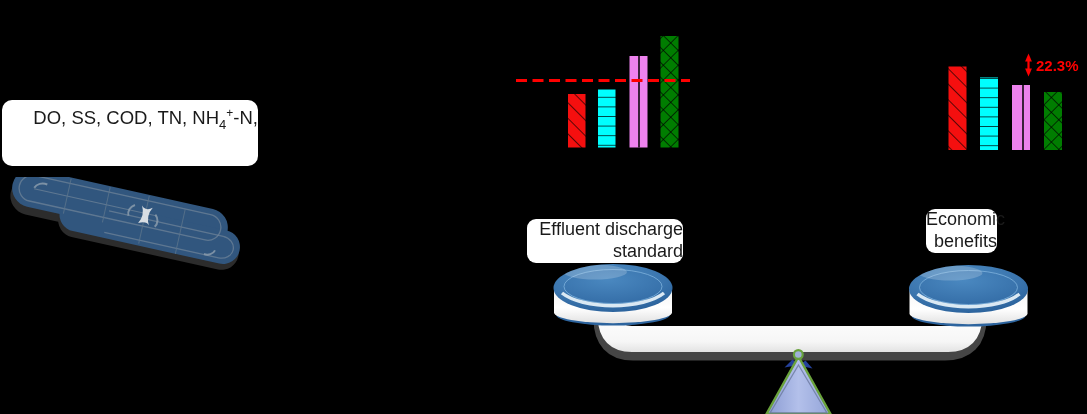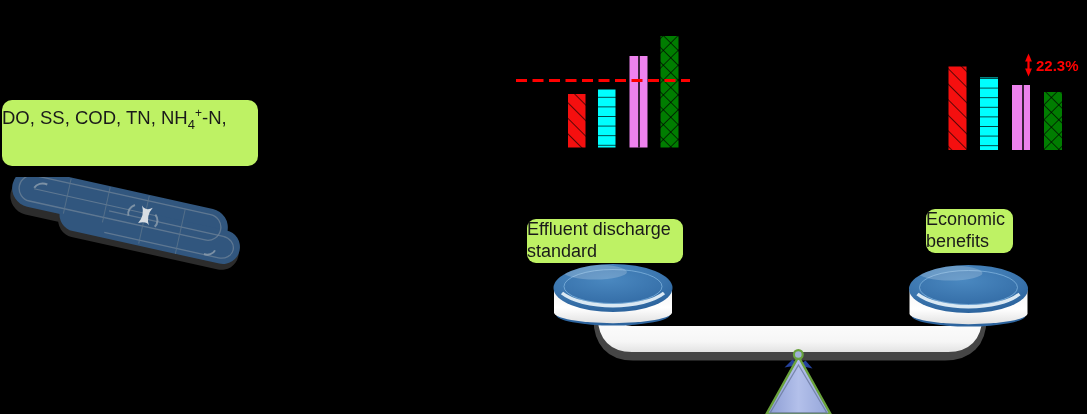--- a/index.html
+++ b/index.html
@@ -1,18 +1,18 @@
 <!DOCTYPE html>
 <html><head>
 <meta charset="utf-8">
 <style>
   html,body{margin:0;padding:0;background:#000;}
   #stage{position:relative;width:1087px;height:414px;background:#000;overflow:hidden;
          font-family:"Liberation Sans",sans-serif;}
-  .gbox{position:absolute;background:#bef264;color:#1a1a1a;text-align:left;}
+  .gbox{position:absolute;background:#ffffff;color:#1a1a1a;text-align:right;}
   sub,sup{line-height:0;}
 </style>
 </head>
 <body>
 <div id="stage">
 
   <div class="gbox" style="left:2px;top:100px;width:256px;height:66px;border-radius:10px;
        font-size:18.5px;line-height:21.5px;padding-top:7px;box-sizing:border-box;">
     DO, SS, COD, TN, NH<sub style="font-size:13px;">4</sub><sup style="font-size:12px;">+</sup>-N,
   </div>
@@ -76,21 +76,21 @@
     <rect x="104" y="62" width="18" height="58" fill="url(#hgreen)"></rect>
 
     <line x1="88.5" y1="28.5" x2="88.5" y2="41" stroke="#ff0000" stroke-width="2.2"></line>
     <path d="M88.5 23.5 L85.1 31.5 L91.9 31.5 Z" fill="#ff0000"></path>
     <path d="M88.5 46.5 L85.1 38.5 L91.9 38.5 Z" fill="#ff0000"></path>
     <text x="96" y="40.5" font-size="15" font-weight="bold" fill="#ff0000" font-family="Liberation Sans,sans-serif">22.3%</text>
   </svg>
 
   <div class="gbox" style="left:527px;top:219px;width:156px;height:44px;border-radius:9px;
        font-size:18px;line-height:21.5px;padding-top:0px;box-sizing:border-box;">Effluent discharge<br>standard</div>
-  <div class="gbox" style="left:926px;top:209px;width:87px;height:44px;border-radius:9px;
+  <div class="gbox" style="left:926px;top:209px;width:71px;height:44px;border-radius:9px;
        font-size:18px;line-height:21.5px;padding-top:0px;box-sizing:border-box;">Economic<br>benefits</div>
 
   <svg style="position:absolute;left:540px;top:255px;" width="547" height="159" viewBox="0 0 547 159">
     <defs>
       <linearGradient id="beamg" x1="0" y1="0" x2="0" y2="1">
         <stop offset="0" stop-color="#ffffff"></stop>
         <stop offset="1" stop-color="#e8e8e8"></stop>
       </linearGradient>
       <linearGradient id="beamvg" x1="0" y1="71" x2="0" y2="97" gradientUnits="userSpaceOnUse">
         <stop offset="0" stop-color="#fbfbfb"></stop>

